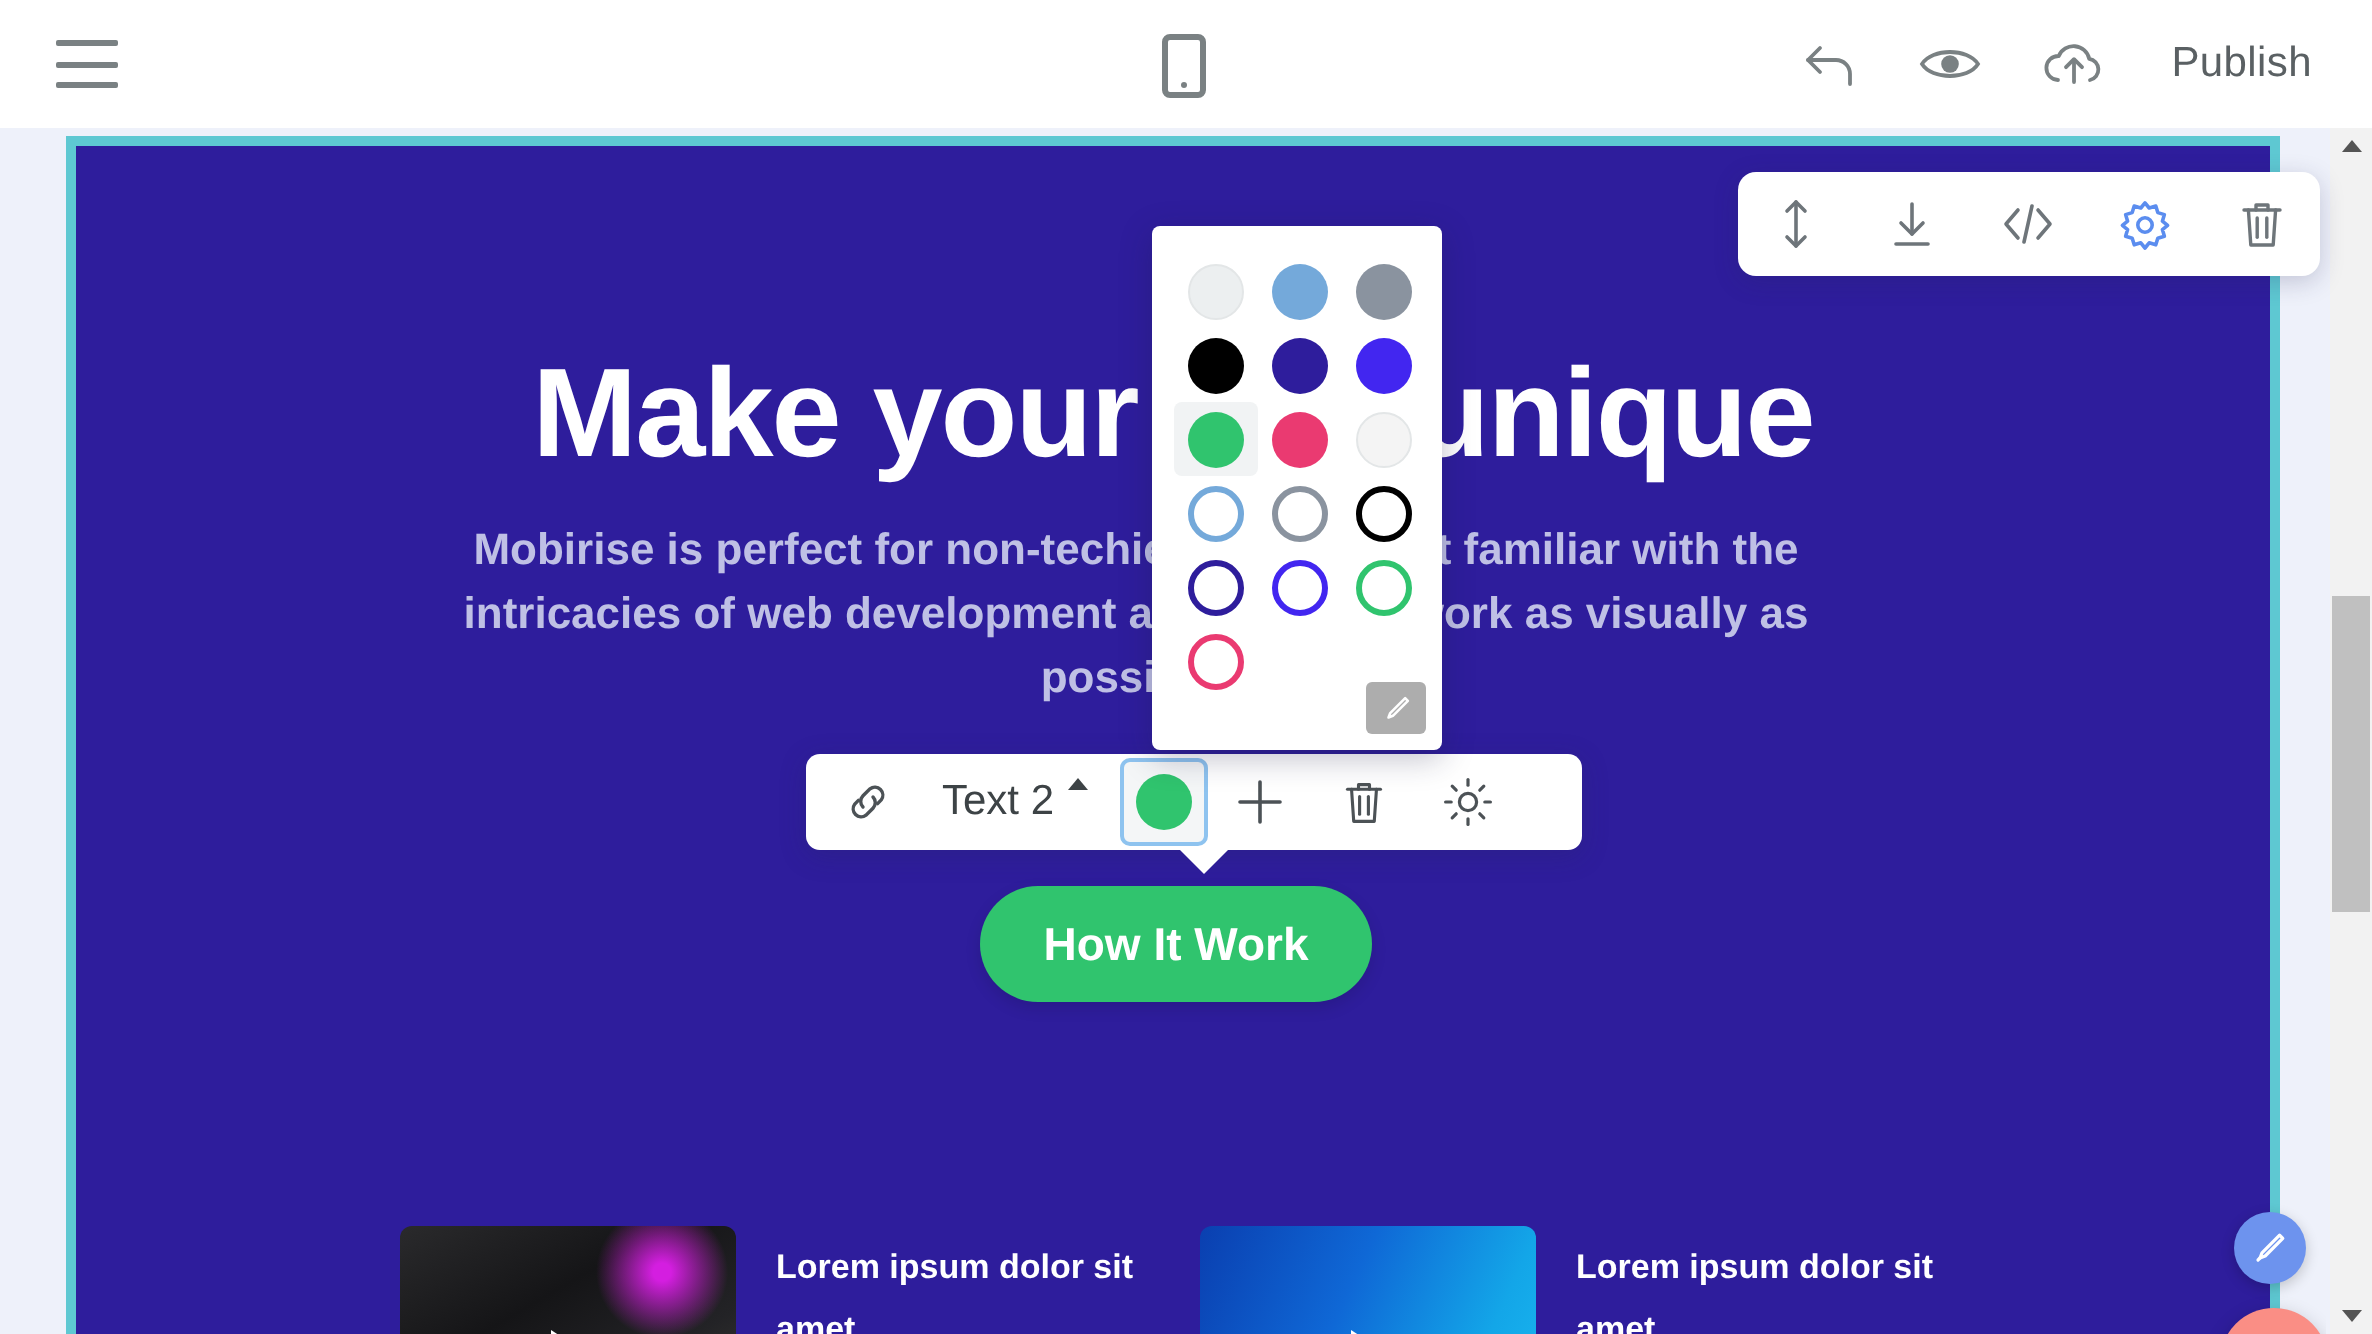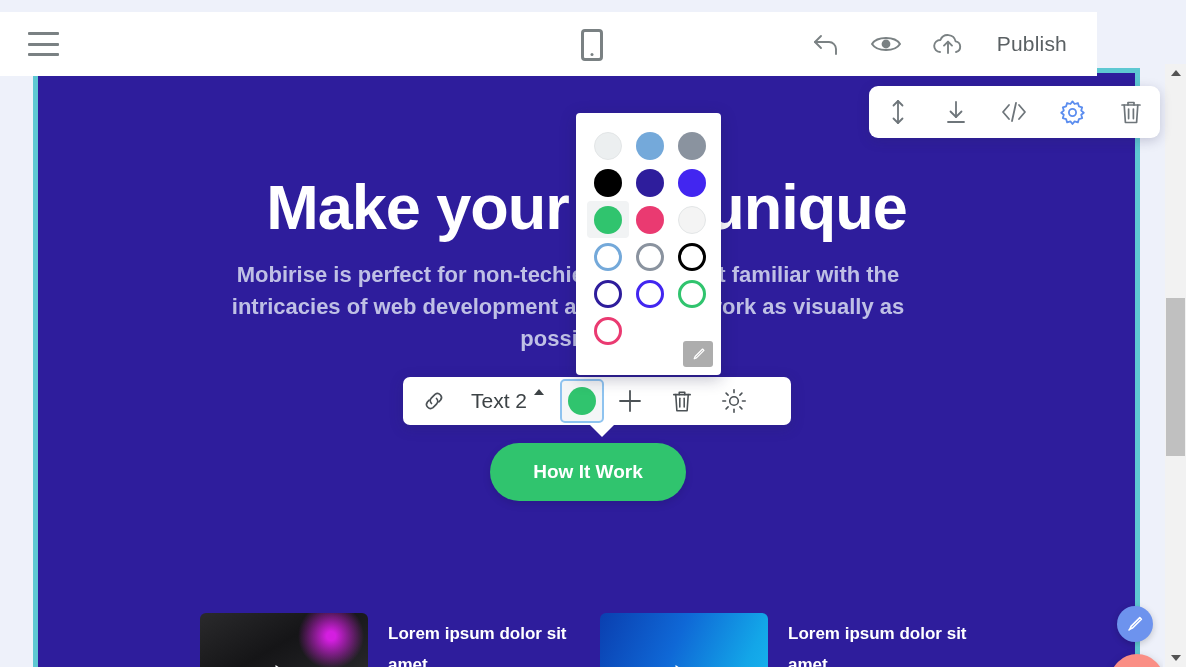--- a/index.html
+++ b/index.html
@@ -6,21 +6,21 @@
   html, body {
     width: 1186px; height: 667px;
     overflow: hidden;
     font-family: "Liberation Sans", sans-serif;
     background: #ffffff;
   }
   #app { position: relative; width: 1186px; height: 667px; background: #eef1fa; }
 
   
   .topbar {
-    position: absolute; left: 0; top: 12px; width: 1097px; height: 64px;
+    position: absolute; left: 0; top: 0; width: 1186px; height: 64px;
     background: #ffffff; display: flex; align-items: center;
     z-index: 60;
   }
   .hamburger { position: absolute; left: 28px; top: 20px; width: 31px; height: 24px;
      display: flex; flex-direction: column; justify-content: space-between; cursor: pointer; }
   .hamburger span { display: block; height: 3px; width: 31px; background: #7a8183; border-radius: 1px; }
 
   .device-icon { position:absolute; left: 581px; top: 17px; width: 22px; height: 32px;
       border: 3px solid #7a8183; border-radius: 4px; }
   .device-icon::after { content:""; position:absolute; left:50%; bottom:2px; transform:translateX(-50%);
@@ -46,21 +46,21 @@
   .hero h1 {
     position:absolute; left:0; right:0; top: 98px; text-align:center;
     color:#ffffff; font-size: 63px; font-weight: 700; letter-spacing:-1px;
   }
   .hero p {
     position:absolute; left: 180px; width: 700px; top: 186px; text-align:center;
     color:#bfc0e5; font-size: 22px; line-height: 32px; font-weight: 600;
   }
   .cta {
     position:absolute; left: 452px; top: 370px; width: 196px; height: 58px;
-    background:#30c46e; border-radius: 29px; color:#fff; font-size:19px; font-weight:700;
+    background:#30c46e; border-radius: 29px; color:#fff; font-size:23px; font-weight:700;
     display:flex; align-items:center; justify-content:center; cursor:pointer;
     box-shadow: 0 3px 8px rgba(0,0,0,.12);
   }
 
   
   .cards { position:absolute; left: 0; top: 540px; width:100%; height: 130px; }
   .card { position:absolute; top: 0; display:flex; gap: 20px; }
   .card-a { left: 162px; }
   .card-b { left: 562px; }
   .thumb { position:relative; width: 168px; height: 96px; border-radius: 6px; overflow:hidden; }

